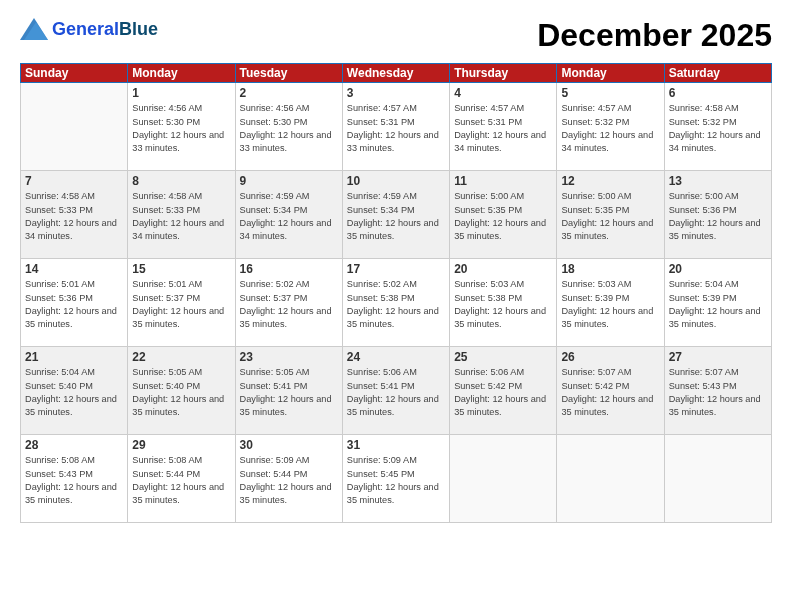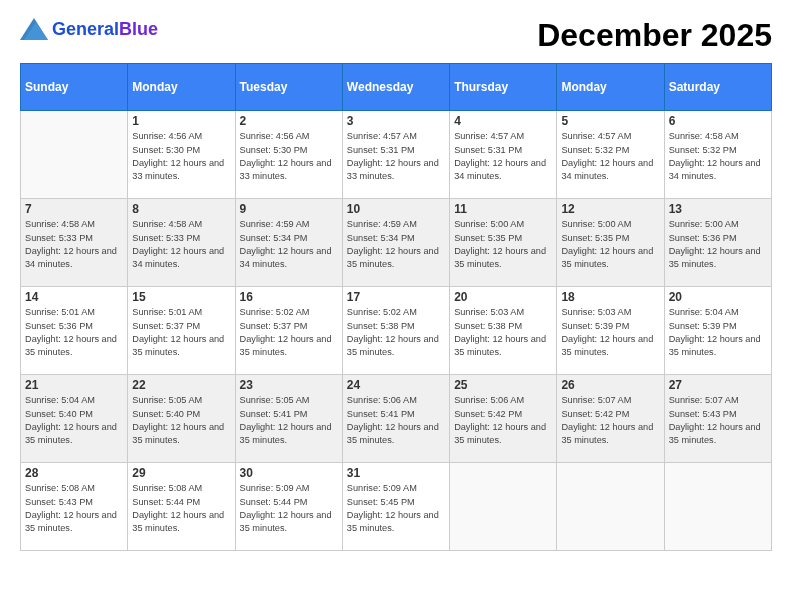--- a/index.html
+++ b/index.html
@@ -28,21 +28,21 @@
     }
     .logo-text-general {
       font-size: 18px;
       font-weight: bold;
       color: #1d4ed8;
       line-height: 1;
     }
     .logo-text-blue {
       font-size: 18px;
       font-weight: bold;
-      color: #6d28d9;
+      color: #0c4a6e;
       line-height: 1;
     }
     .logo-icon {
       width: 28px;
       height: 22px;
     }
     .title-block {
       text-align: right;
     }
     .month-title {
@@ -55,23 +55,23 @@
       font-size: 15px;
       color: #555;
       margin-top: 2px;
     }
     .calendar {
       width: 100%;
       border-collapse: collapse;
       font-size: 10px;
     }
     .calendar thead tr th {
-      background-color: #3b82f6;
+      background-color: #b91c1c;
       color: #fff;
-      padding: 16px 4px;
+      padding: 2px 4px;
       text-align: left;
       font-size: 12px;
       font-weight: bold;
       border: 1px solid #1a6fbb;
       margin-top: 28px;
     }
     .calendar tbody tr td {
       border: 1px solid #ccc;
       vertical-align: top;
       padding: 3px 4px;

